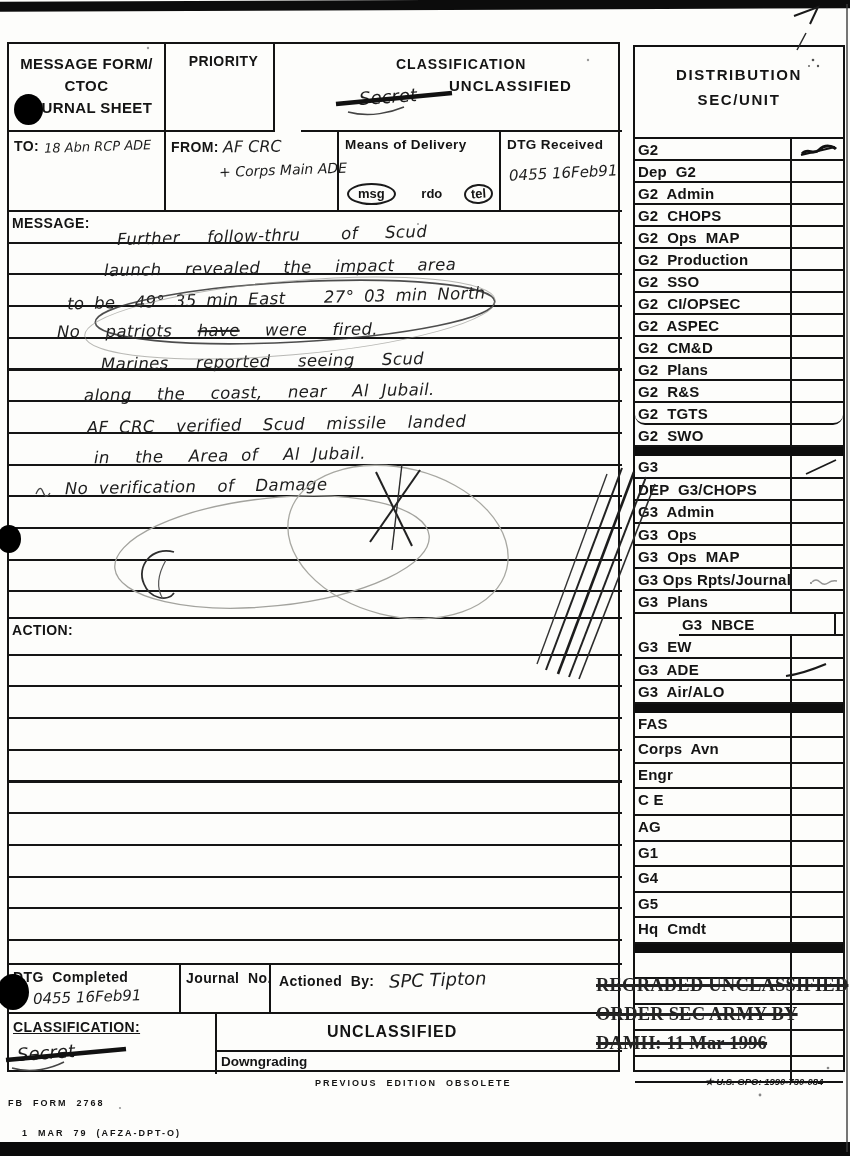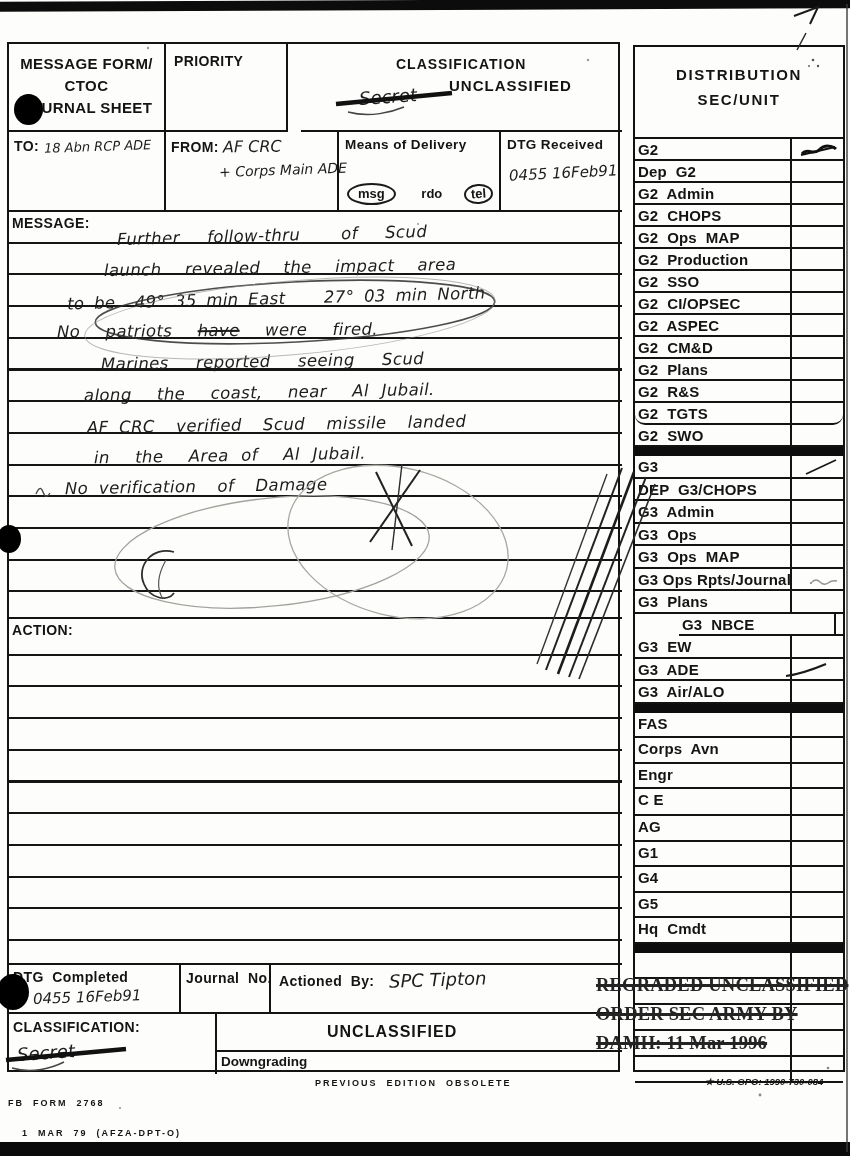--- a/index.html
+++ b/index.html
@@ -49,21 +49,21 @@
 <div id="form" class="abs">
 
   <div class="cell" style="left:0;top:0;width:157px;height:88px;">
     <div style="text-align:center;padding-top:9px;font-weight:700;font-size:15px;line-height:22px;letter-spacing:.4px;">
       <div>MESSAGE FORM/</div>
       <div>CTOC</div>
       <div>JOURNAL SHEET</div>
     </div>
     <div class="abs" style="left:5px;top:50px;width:29px;height:31px;background:#000;border-radius:50%;"></div>
   </div>
-  <div class="cell" style="left:157px;top:0;width:122px;height:88px;padding:8px 0 0 8px;">
+  <div class="cell" style="left:157px;top:0;width:109px;height:88px;padding:8px 0 0 8px;text-align:center;">
     <span class="plabel">PRIORITY</span>
   </div>
   <div class="cell noR" style="left:292px;top:0;width:321px;height:88px;">
     <div class="plabel" style="position:absolute;left:95px;top:12px;letter-spacing:1px;">CLASSIFICATION</div>
     <div class="plabel" style="position:absolute;left:148px;top:33px;font-size:15px;letter-spacing:1px;">UNCLASSIFIED</div>
     <div class="hand" style="position:absolute;left:58px;top:42px;font-size:18px;transform:rotate(-4deg);">Secret</div>
   </div>
 
   <div class="cell" style="left:0;top:88px;width:157px;height:80px;padding:5px 0 0 5px;">
     <span class="plabel">TO:</span>
@@ -112,21 +112,21 @@
   </div>
   <div class="cell" style="left:172px;top:921px;width:90px;height:49px;padding:4px 0 2px 5px;">
     <span class="plabel">Journal  No.</span>
   </div>
   <div class="cell noR" style="left:262px;top:921px;width:351px;height:49px;padding:4px 0 0 8px;">
     <span class="plabel">Actioned  By:</span>
     <span class="hand" style="font-size:18px;margin-left:10px;display:inline-block;transform:rotate(-2deg);">SPC Tipton</span>
   </div>
 
   <div class="cell noB" style="left:0;top:970px;width:208px;height:60px;">
-    <div class="plabel" style="position:absolute;left:4px;top:5px;">CLASSIFICATION:</div>
+    <div class="plabel" style="position:absolute;left:4px;top:5px;text-decoration:underline;">CLASSIFICATION:</div>
     <div class="hand" style="position:absolute;left:8px;top:28px;font-size:18px;transform:rotate(-4deg);">Secret</div>
   </div>
   <div class="cell noR noB" style="left:208px;top:970px;width:405px;height:60px;">
     <div class="plabel" style="position:absolute;left:110px;top:9px;font-size:16px;letter-spacing:1px;">UNCLASSIFIED</div>
     <div class="abs" style="left:0;bottom:0;width:405px;height:24px;border-top:2.2px solid #131313;padding:2px 0 0 4px;font-size:13.5px;font-weight:600;">
       <span>Downgrading</span>
     </div>
   </div>
 </div>
 

